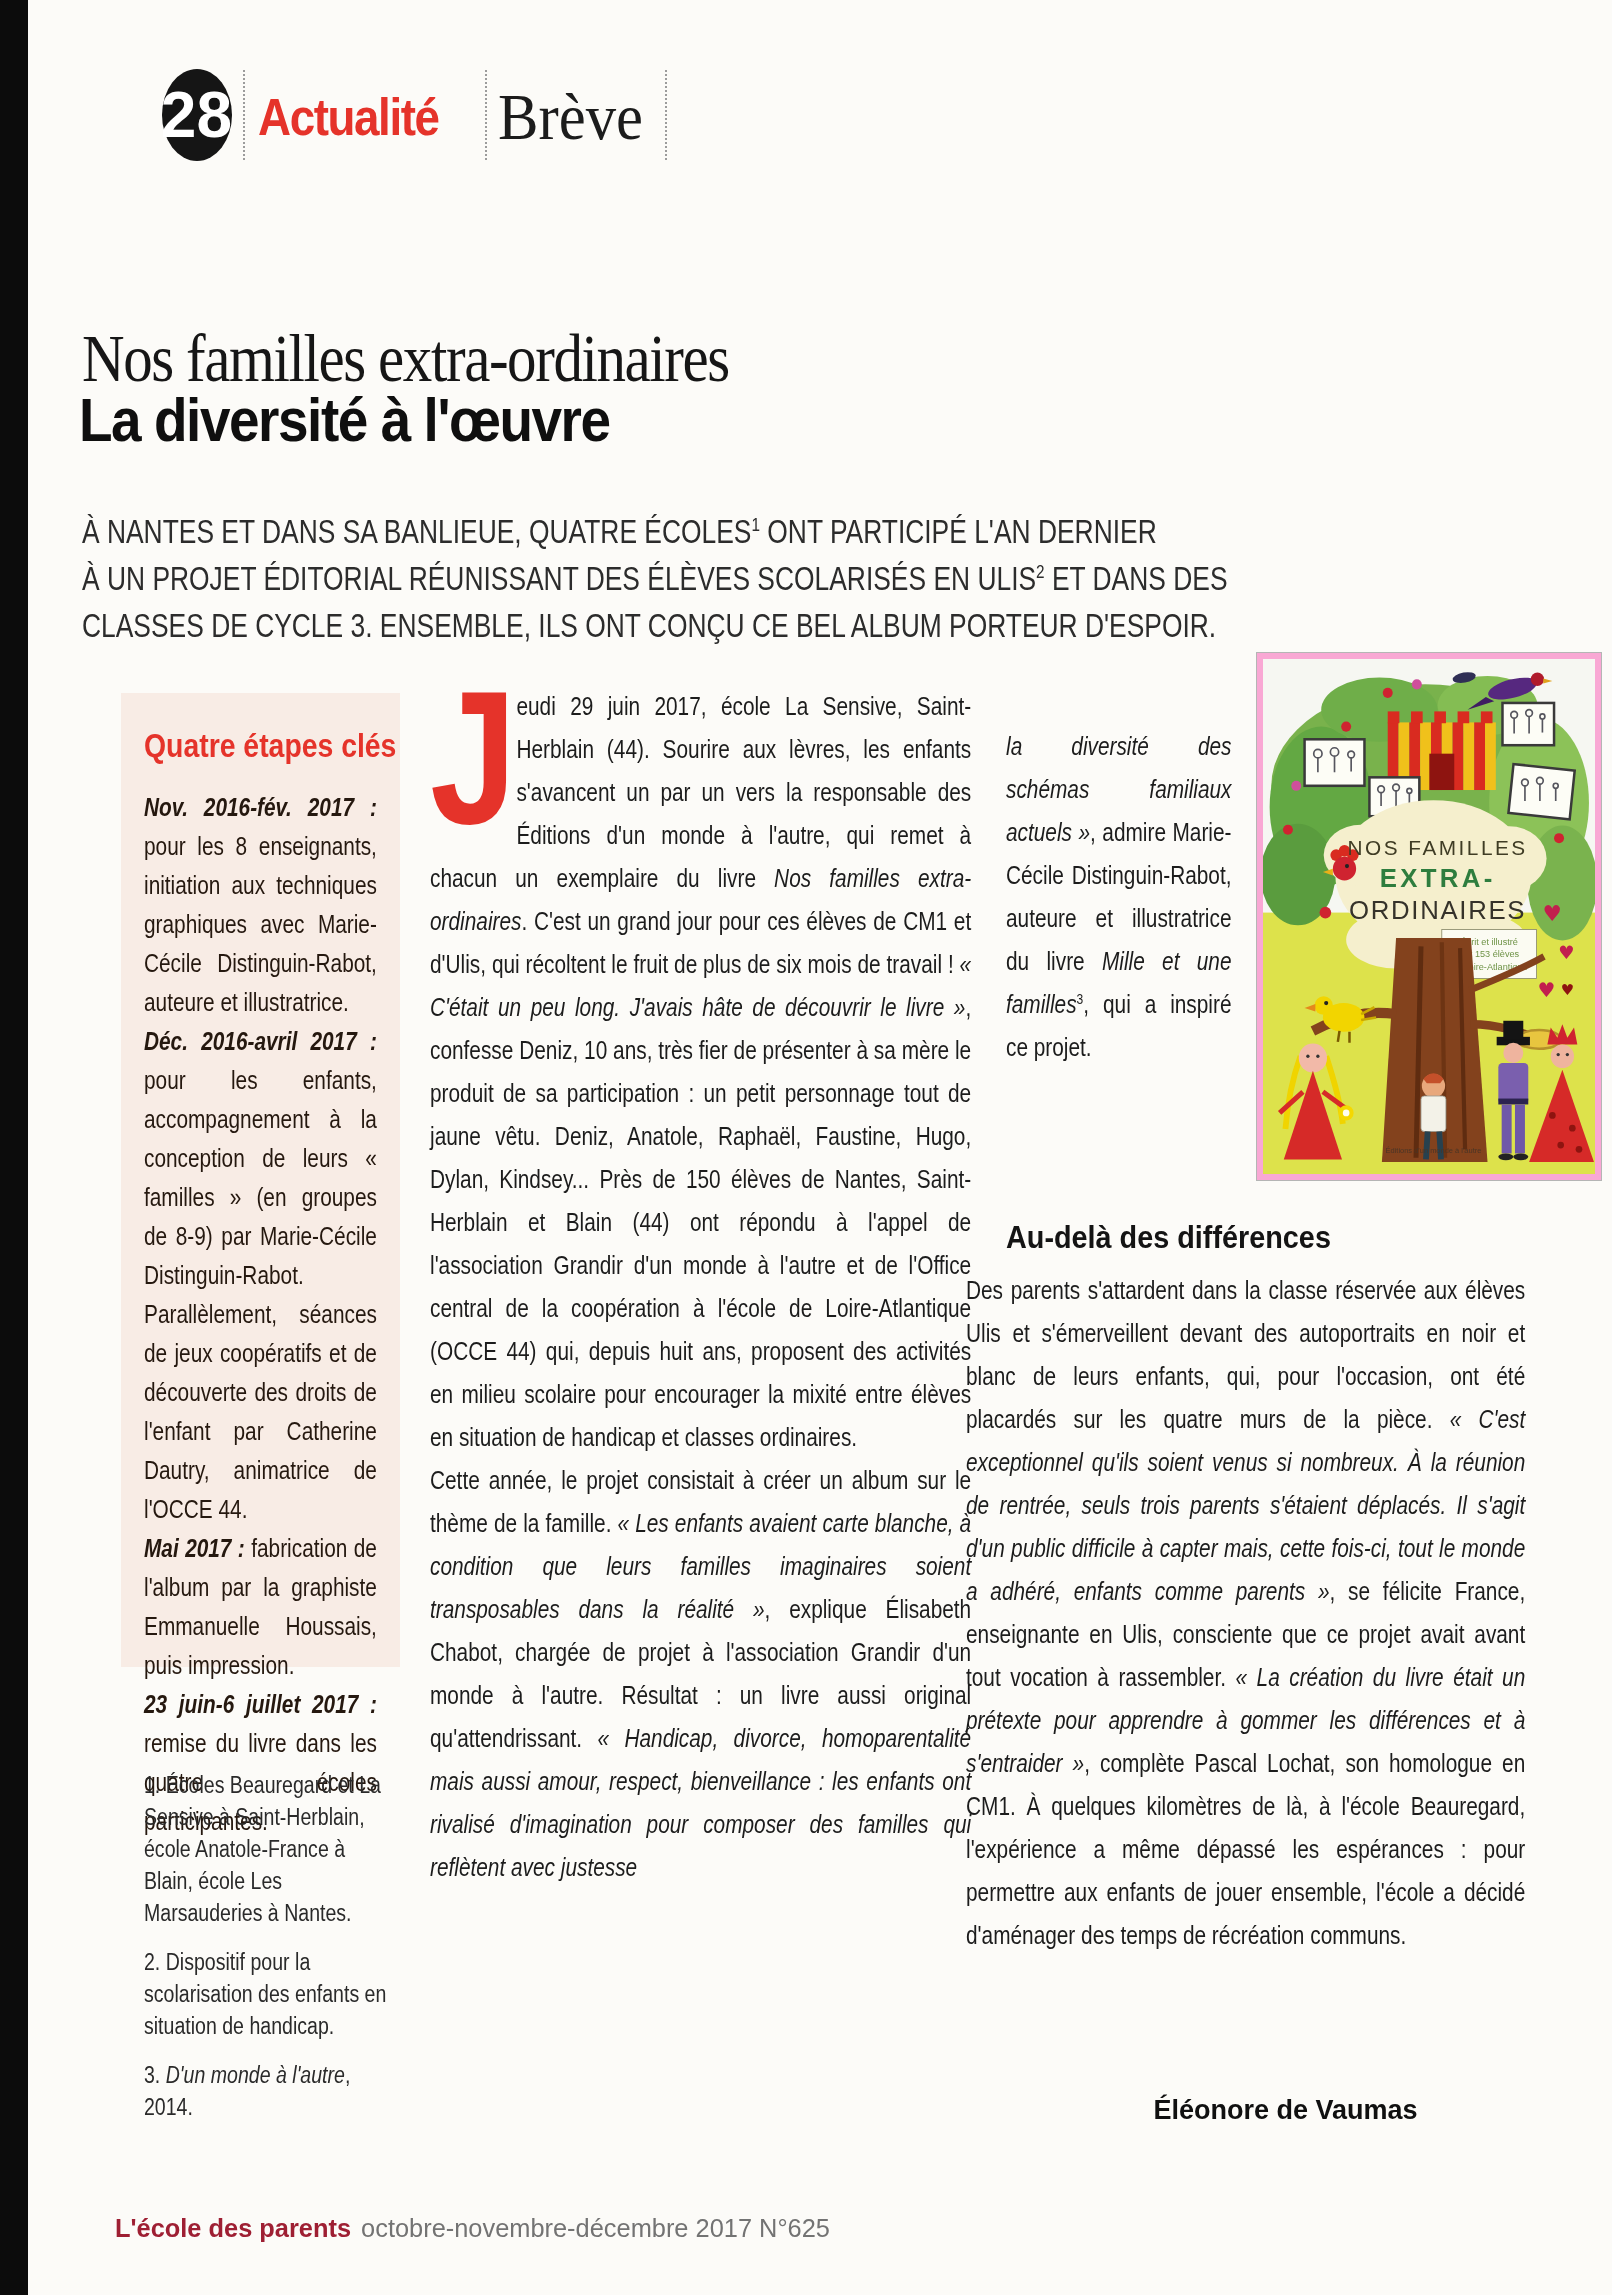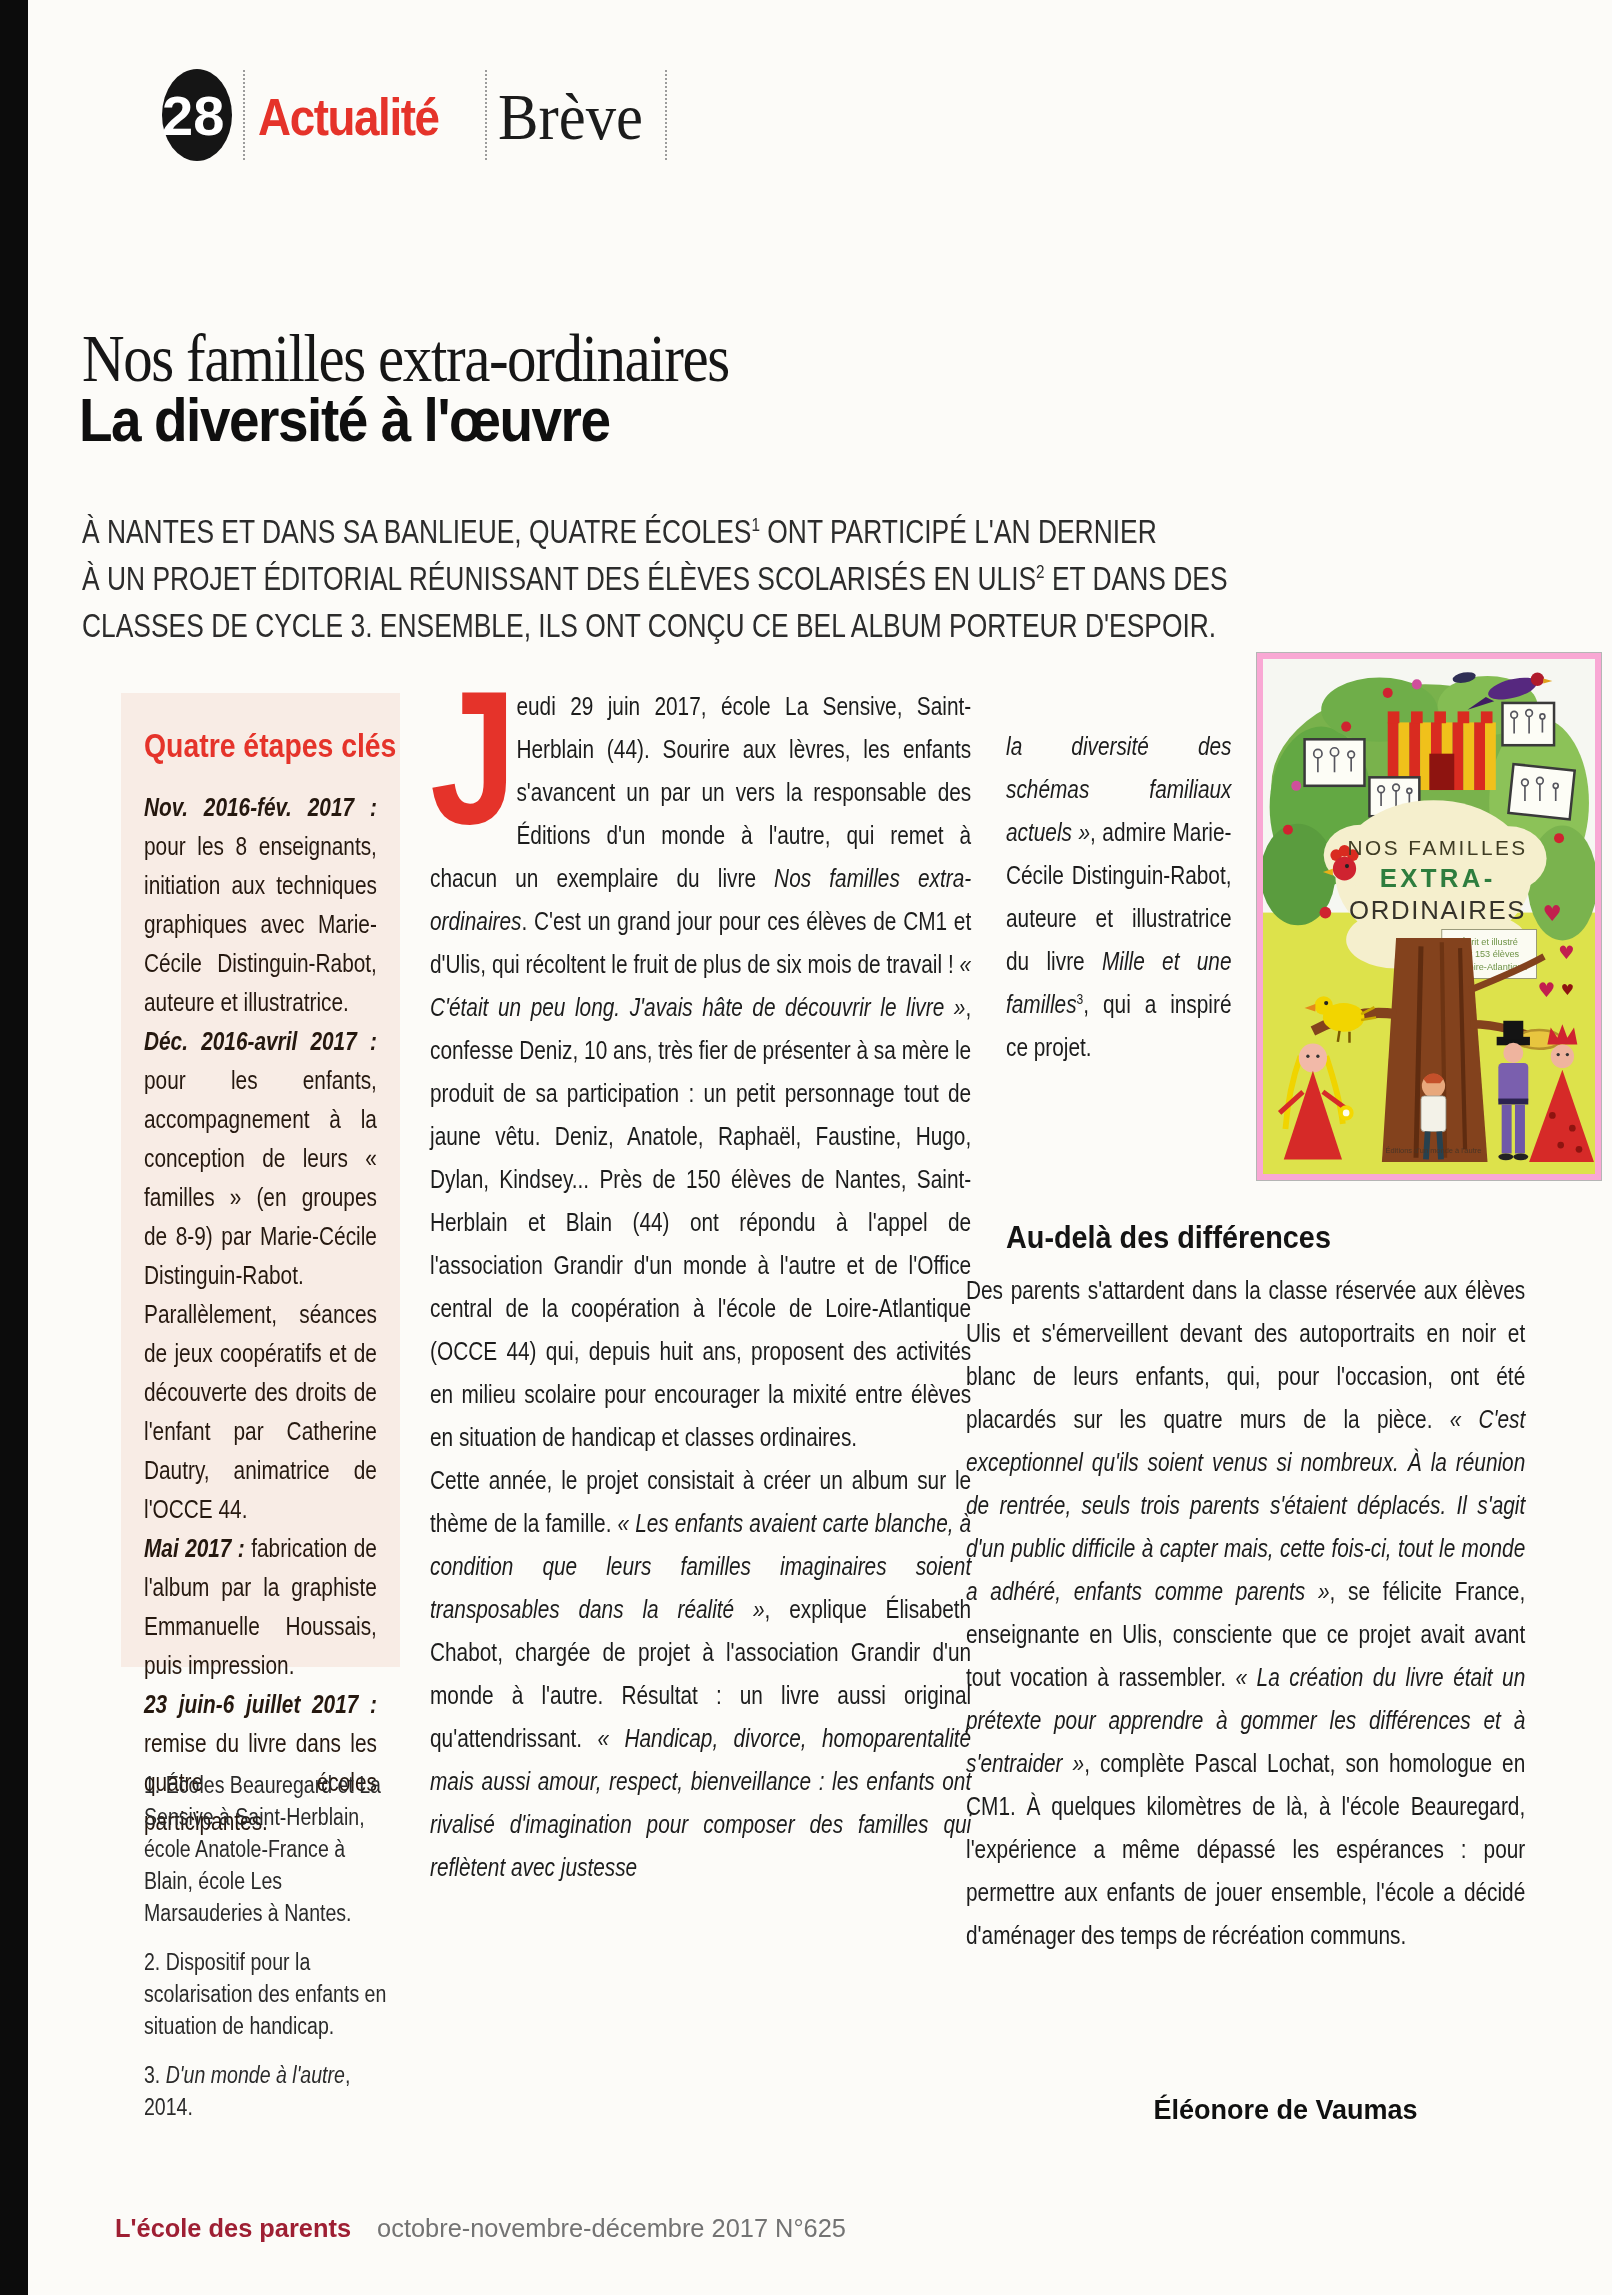--- a/index.html
+++ b/index.html
@@ -12,22 +12,22 @@
   .page{
     position:relative;width:1613px;height:2295px;margin:0 auto;
     background:#fcfbf8;overflow:hidden;
     font-family:"Liberation Sans",sans-serif;color:var(--ink);
   }
   .scan-edge{position:absolute;left:0;top:0;width:28px;height:2295px;background:#0c0c0c;}
 
   
   .page-num{
     position:absolute;left:162px;top:69px;width:70px;height:92px;
-    background:#151515;border-radius:50%;color:#fff;font-weight:bold;font-size:56px;
-    display:flex;align-items:center;justify-content:flex-start;
+    background:#151515;border-radius:50%;color:#fff;font-weight:bold;font-size:64px;
+    display:flex;align-items:center;justify-content:flex-end;
   }
   .hdr-sep{position:absolute;top:70px;height:90px;border-left:2.5px dotted #9c9c9c;}
   .section-label{
     position:absolute;left:258px;top:87px;font-size:52px;font-weight:bold;color:var(--accent);
     letter-spacing:-1.6px;transform:scaleX(0.88);transform-origin:0 0;white-space:nowrap;
   }
   .subsection-label{
     position:absolute;left:498px;top:79px;font-family:"Liberation Serif",serif;font-size:66px;
     color:#1c1c1c;transform:scaleX(0.92);transform-origin:0 0;white-space:nowrap;
   }
@@ -99,21 +99,21 @@
 
   
   .book-cover{
     position:absolute;left:1256px;top:652px;width:346px;height:529px;
     background:#f9a8d4;border:0.8px solid #b5b5b5;box-sizing:border-box;padding:5.7px;
   }
   .book-cover svg{display:block;width:100%;height:100%;}
 
   
   .page-footer{
-    position:absolute;left:115px;top:2214px;display:flex;align-items:baseline;gap:26px;
+    position:absolute;left:115px;top:2214px;display:flex;align-items:baseline;gap:10px;
     font-size:25.4px;
   }
   .footer-mag{font-weight:bold;color:var(--footer-red);}
   .footer-issue{color:#737373;}
 </style>
 </head>
 <body>
 
 <div class="page">
   <div class="scan-edge"></div>

